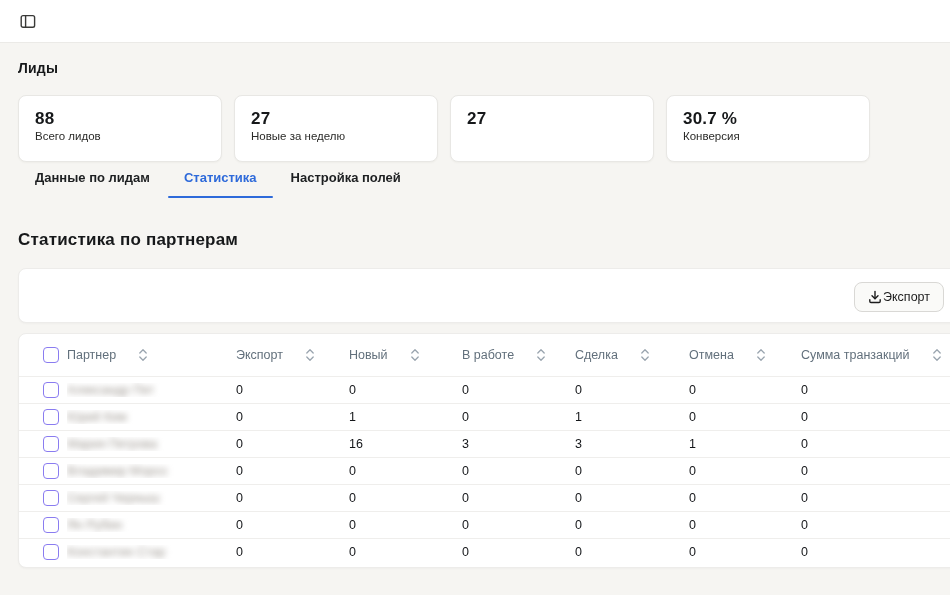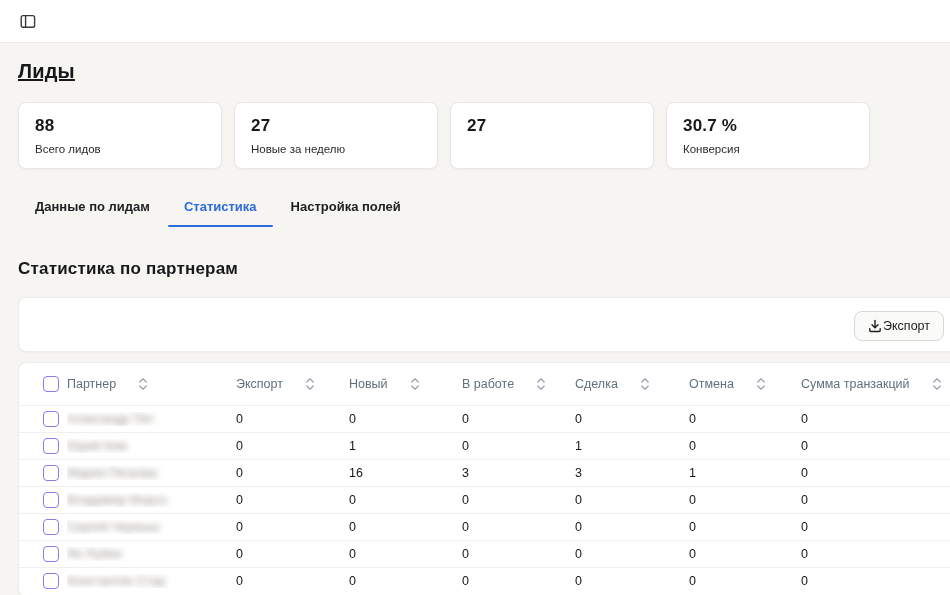--- a/index.html
+++ b/index.html
@@ -17,35 +17,35 @@
     display:flex; align-items:center; padding-left:14px;
   }
   .icon-btn {
     width:28px; height:28px; border:none; background:transparent;
     display:flex; align-items:center; justify-content:center; cursor:pointer; border-radius:6px;
   }
 
   
   .content { padding-left:18px; }
 
-  .page-title { font-size:20px; font-weight:700; margin-top:17px; letter-spacing:.2px;text-decoration:underline; }
+  .page-title { font-size:14px; font-weight:700; margin-top:17px; letter-spacing:.2px; }
   .page-subtitle { font-size:12px; color:#3c3c3a; margin-top:9px; }
 
   
   .cards { display:flex; gap:12px; margin-top:19px; width:max-content; }
   .card {
     width:204px; height:67px; background:#fff; border:1px solid #e8e7e4;
     border-radius:8px; padding:13px 16px 0 16px;
     box-shadow:0 1px 2px rgba(40,40,35,.04);
   }
   .card-value { font-size:17px; font-weight:700; letter-spacing:.2px; }
-  .card-label { font-size:11.5px; color:#2b2b29; margin-top:7px; }
-
-  
-  .tabs { display:flex; margin-top:22px; }
+  .card-label { font-size:11.5px; color:#2b2b29; margin-top:1px; }
+
+  
+  .tabs { display:flex; }
   .tab {
     position:relative; padding:8px 17px 13px 17px; font-size:13px; font-weight:600;
     color:#1d1f21; cursor:pointer; white-space:nowrap;
   }
   .tab.active { color:#2e6ada; }
   .tab.active::after {
     content:""; position:absolute; left:1px; right:1px; bottom:0;
     height:2.5px; background:#2e6ada; border-radius:2px;
   }
 

